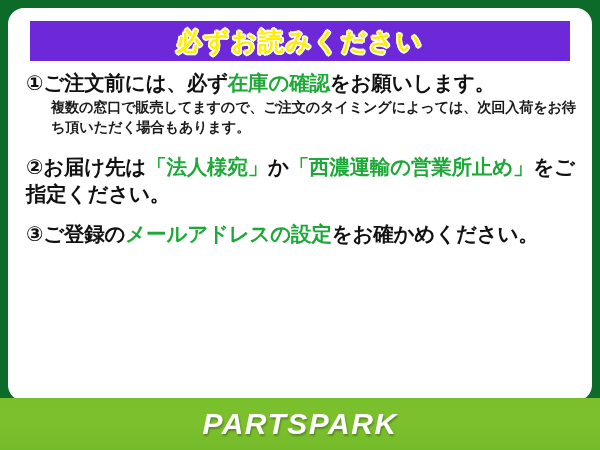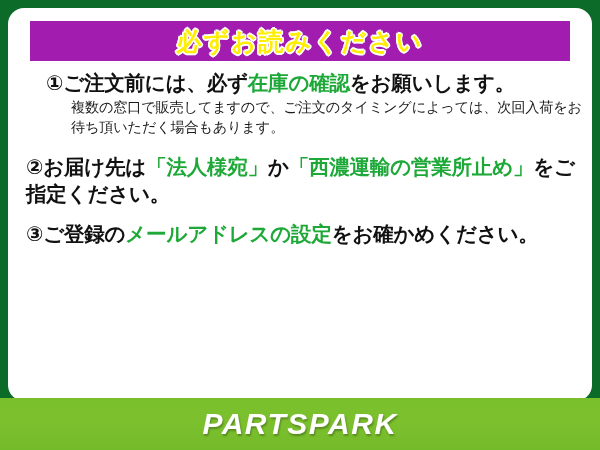--- a/index.html
+++ b/index.html
@@ -25,21 +25,21 @@
     box-sizing: border-box;
     background: #ffffff;
     border-radius: 16px;
   }
   .banner {
     position: absolute;
     left: 22px;
     top: 13px;
     width: 540px;
     height: 40px;
-    background: #a21caf;
+    background: #6d28d9;
     display: flex;
     align-items: center;
     justify-content: center;
   }
   .banner-text {
     color: #ffee00;
     font-size: 25px;
     font-weight: bold;
     letter-spacing: 2px;
     line-height: 1;
@@ -71,27 +71,27 @@
     letter-spacing: -0.2px;
     margin: 0 0 1px 0;
     padding: 0 0 0 6px;
   }
   .hl {
     color: #1da838;
   }
   .item-sub {
     color: #1a1a1a;
     font-size: 14.2px;
-    font-weight: normal;
+    font-weight: bold;
     line-height: 1.43;
     letter-spacing: -0.2px;
     margin: 0 0 0 0;
     padding: 0 6px 0 31px;
   }
-  #item-1 { margin-top: 1px; margin-left: 20px; }
+  #item-1 { margin-top: 1px; }
   #item-2 { margin-top: 15px; }
   #item-3 { margin-top: 13px; }
 
   .footer {
     position: absolute;
     left: 0;
     bottom: 0;
     width: 600px;
     height: 52px;
     background: linear-gradient(to bottom, #79bf2c 0%, #7cc02d 45%, #74bb2a 100%);

